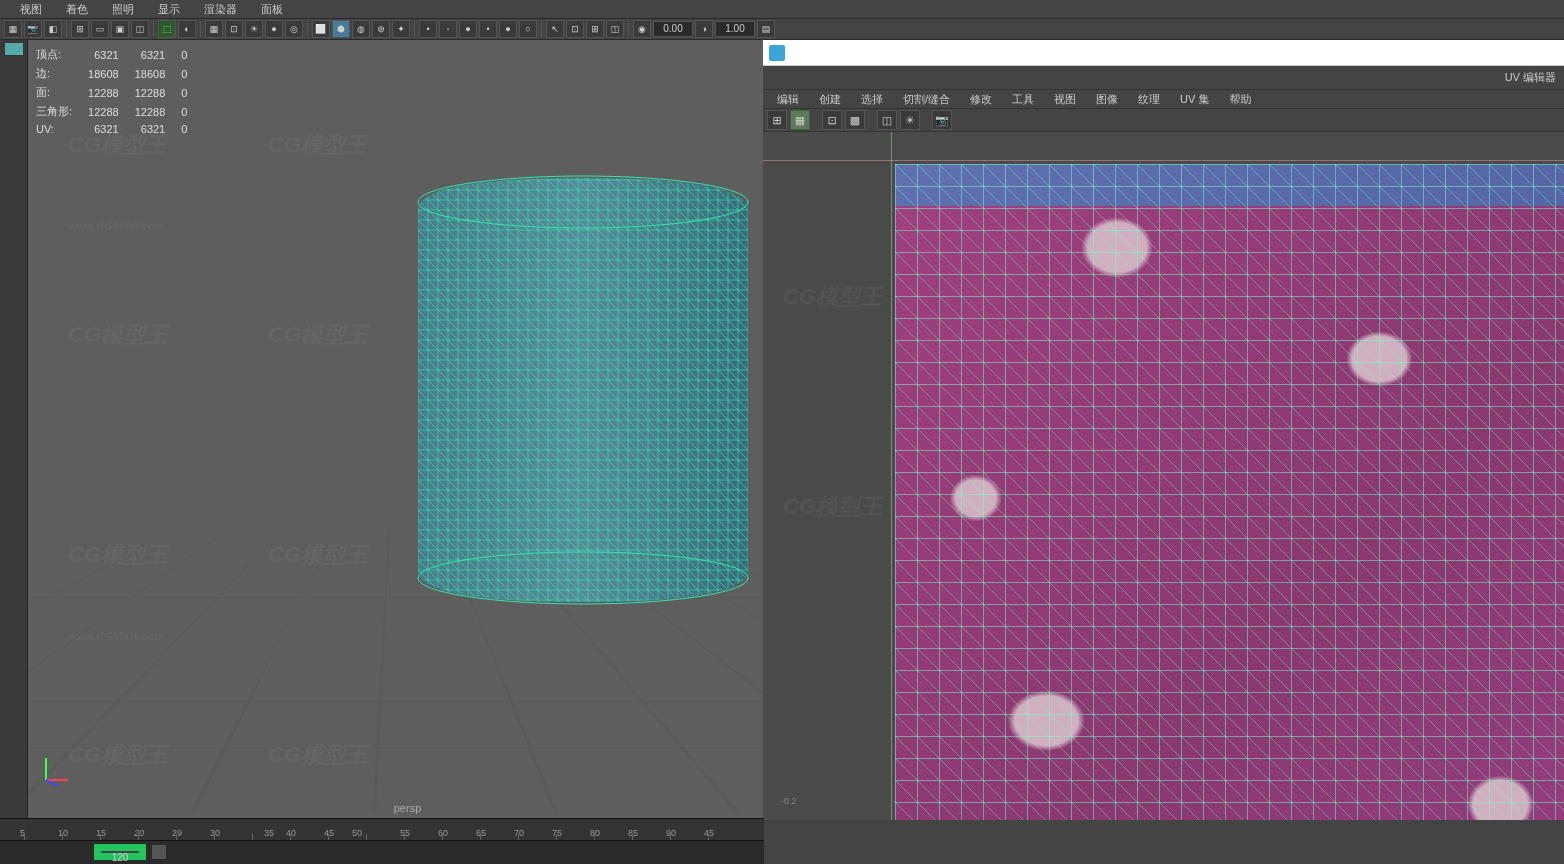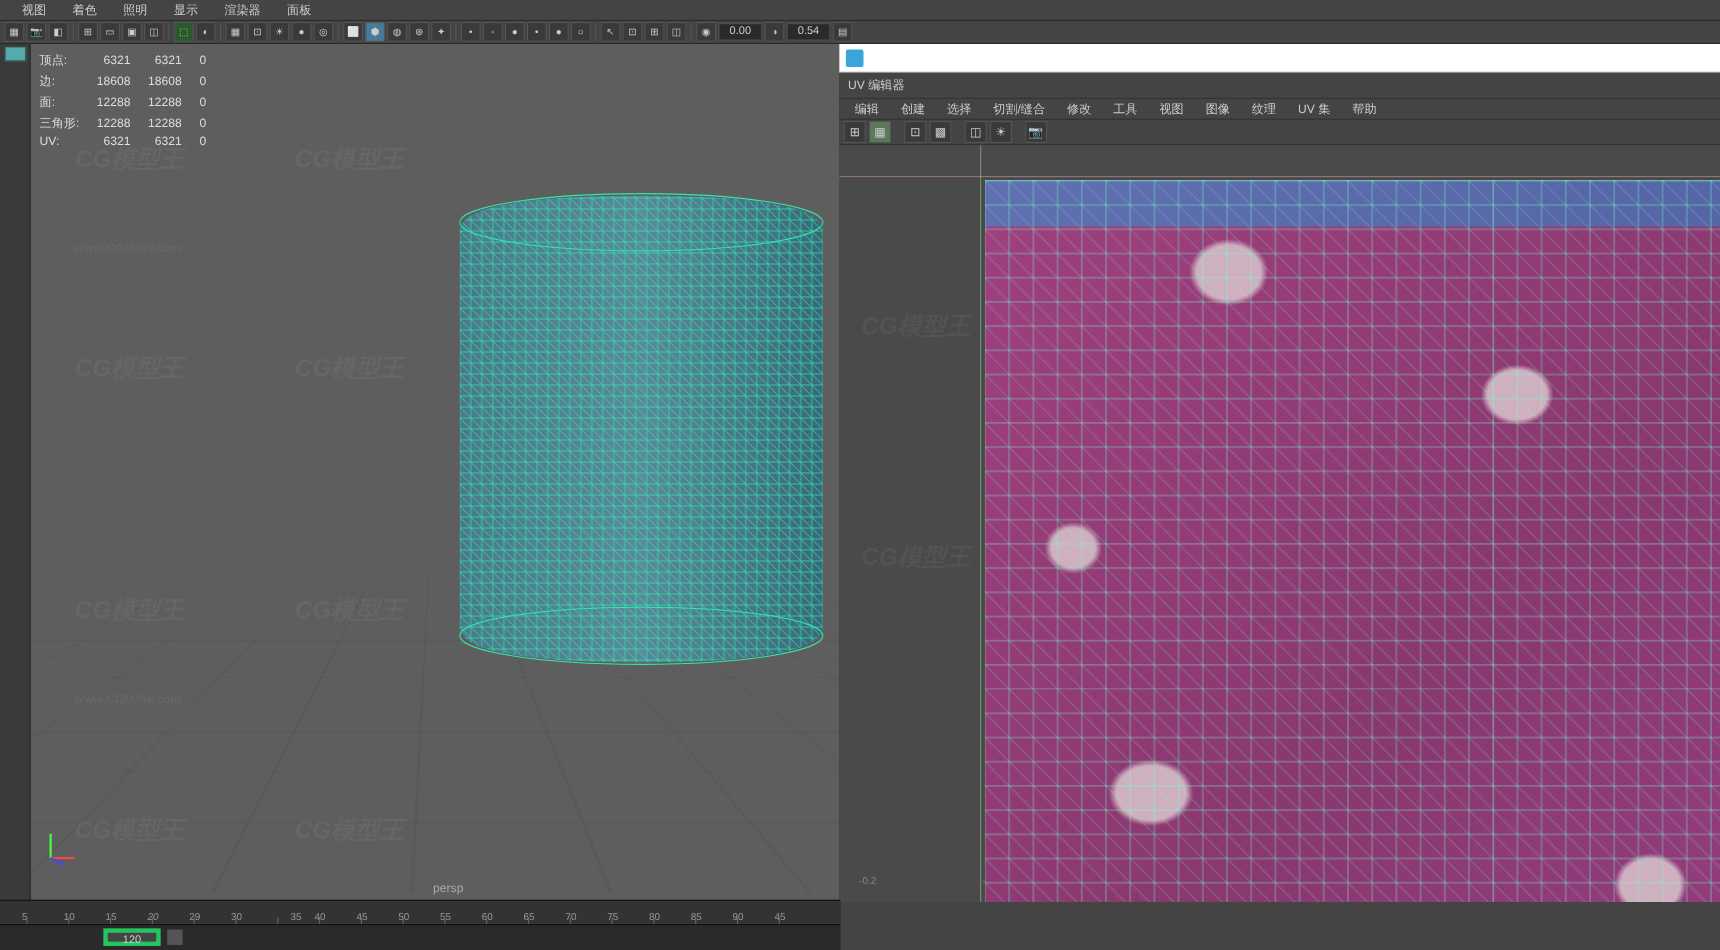--- a/index.html
+++ b/index.html
@@ -21,21 +21,21 @@
 .viewport-bg { position:absolute; inset:0; background:#5e5e5e; }
 .grid-floor { position:absolute; inset:0; background-image:
   linear-gradient(rgba(0,0,0,.12) 1px,transparent 1px),
   linear-gradient(90deg,rgba(0,0,0,.12) 1px,transparent 1px);
   background-size:60px 60px; transform:perspective(900px) rotateX(72deg) scale(2.2); transform-origin:center 85%; opacity:.5; }
 .wm { position:absolute; color:rgba(255,255,255,.05); font-size:22px; font-weight:bold; font-style:italic; pointer-events:none; }
 .mesh-cyl { position:absolute; left:370px; top:130px; width:370px; height:440px; }
 .mesh-cyl svg { width:100%; height:100%; }
 .axis-gizmo { position:absolute; left:10px; bottom:32px; width:36px; height:36px; }
 .persp-label { position:absolute; bottom:6px; left:50%; transform:translateX(-50%); color:#aaa; font-size:11px;margin-left:12px; }
-.right-panel { flex:1; display:flex; flex-direction:column; background:#444; position:relative; }
+.right-panel { flex:1; display:flex; flex-direction:column; background:#444; position:relative;text-align:right; }
 .uv-titlebar { height:26px; background:#fff; display:flex; align-items:center; padding:0 6px; gap:6px; border-bottom:1px solid #ccc; }
 .uv-titlebar .logo { width:16px; height:16px; background:#3aa5d8; border-radius:2px; }
 .uv-caption { background:#444; padding:4px 8px; border-bottom:1px solid #333; }
 .uv-menubar { background:#444; height:18px; display:flex; padding:0 4px; gap:0; }
 .uv-menubar .mi { padding:2px 10px; cursor:pointer; }
 .uv-toolbar { background:#444; height:24px; border-top:1px solid #333; border-bottom:1px solid #333; display:flex; align-items:center; padding:0 4px; gap:3px; }
 .uv-tb-btn { width:20px; height:20px; background:#3a3a3a; border:1px solid #555; cursor:pointer; display:flex; align-items:center; justify-content:center; }
 .uv-tb-btn.active { background:#5a7a5a; }
 .uv-canvas { flex:1; background:#4a4a4a; position:relative; overflow:hidden; }
 .uv-axis-v { position:absolute; left:128px; top:0; bottom:0; width:1px; background:rgba(180,255,180,.4); }
@@ -56,21 +56,21 @@
 .uv-wire { position:absolute; inset:0; background-image:
   linear-gradient(rgba(120,255,200,.5) 1px,transparent 1px),
   linear-gradient(90deg,rgba(120,255,200,.5) 1px,transparent 1px),
   linear-gradient(45deg,transparent 49.3%,rgba(120,255,200,.4) 49.3%,rgba(120,255,200,.4) 50.7%,transparent 50.7%);
   background-size:22px 22px,22px 22px,22px 22px; }
 .timeline { position:absolute; bottom:0; left:0; width:764px; height:46px; background:#2a2a2a; border-top:1px solid #111; }
 .time-ticks { height:22px; background:#333; position:relative; border-bottom:1px solid #111; }
 .time-ticks .tick { position:absolute; bottom:2px; font-size:9px; color:#999; }
 .time-ticks .tickline { position:absolute; bottom:0; width:1px; height:6px; background:#666; }
 .frame-ctrl { height:22px; display:flex; align-items:center; padding:0 8px; gap:6px; }
-.frame-box { width:52px; height:16px; background:#444; border:4px solid #22c55e; text-align:center; font-size:10px; line-height:14px; color:#ccc; }
+.frame-box { width:52px; height:16px; background:#444; border:7px solid #22c55e; text-align:center; font-size:10px; line-height:14px; color:#ccc; }
 </style>
 </head>
 <body>
 
 <div class="menubar">
   <span class="mi">视图</span>
   <span class="mi">着色</span>
   <span class="mi">照明</span>
   <span class="mi">显示</span>
   <span class="mi">渲染器</span>
@@ -114,21 +114,21 @@
   <div class="tb-btn">○</div>
   <div class="tb-sep"></div>
   <div class="tb-btn">↖</div>
   <div class="tb-btn">⊡</div>
   <div class="tb-btn">⊞</div>
   <div class="tb-btn">◫</div>
   <div class="tb-sep"></div>
   <div class="tb-btn">◉</div>
   <div class="tb-num">0.00</div>
   <div class="tb-btn">◑</div>
-  <div class="tb-num">0.54</div>
+  <div class="tb-num">1.00</div>
   <div class="tb-btn">▤</div>
 </div>
 
 <div class="main">
   <div class="left-strip">
     <div class="chip"></div>
   </div>
 
   <div class="viewport-panel">
     <div class="viewport-bg"></div>
@@ -273,21 +273,21 @@
       <span class="tick" style="left: 172px;">29</span>
       <div class="tickline" style="left: 176px;"></div>
       <span class="tick" style="left: 210px;">30</span>
       <div class="tickline" style="left: 214px;"></div>
       <span class="tick" style="left: 264px;">35</span>
       <div class="tickline" style="left: 252px;"></div>
       <span class="tick" style="left: 286px;">40</span>
       <div class="tickline" style="left: 290px;"></div>
       <span class="tick" style="left: 324px;">45</span>
       <div class="tickline" style="left: 328px;"></div>
-      <span class="tick" style="left: 362px; text-align: right;">50</span>
+      <span class="tick" style="left: 352px; text-align: right;">50</span>
       <div class="tickline" style="left: 366px;"></div>
       <span class="tick" style="left: 400px;">55</span>
       <div class="tickline" style="left: 404px;"></div>
       <span class="tick" style="left: 438px;">60</span>
       <div class="tickline" style="left: 442px;"></div>
       <span class="tick" style="left: 476px;">65</span>
       <div class="tickline" style="left: 480px;"></div>
       <span class="tick" style="left: 514px;">70</span>
       <div class="tickline" style="left: 518px;"></div>
       <span class="tick" style="left: 552px;">75</span>

